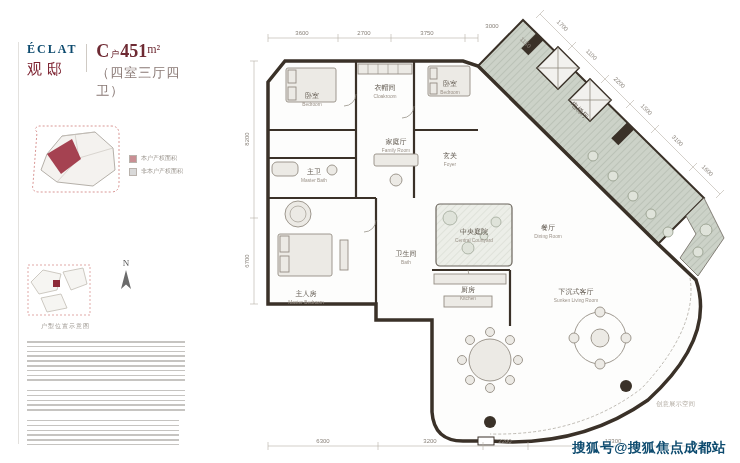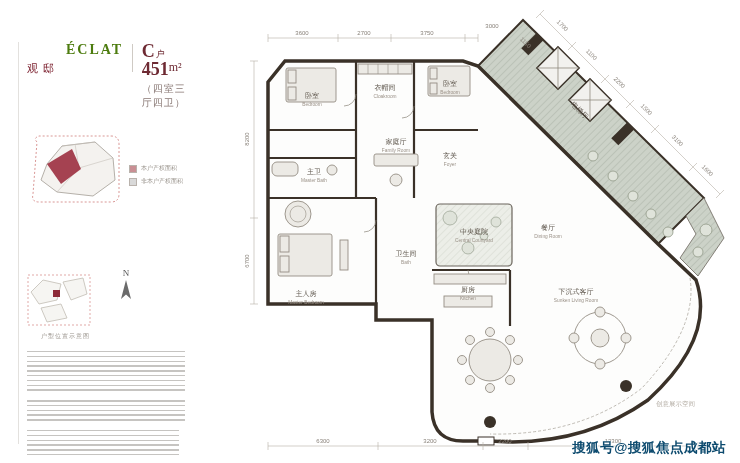--- a/index.html
+++ b/index.html
@@ -3,28 +3,28 @@
 <meta charset="utf-8">
 <style>
   html,body{margin:0;padding:0;}
   body{width:740px;height:463px;background:#ffffff;font-family:"Liberation Sans",sans-serif;overflow:hidden;}
   #stage{position:relative;width:740px;height:463px;background:#fff;}
 
   
   .left-rule{position:absolute;left:18px;top:42px;width:1px;height:402px;background:#e3e1de;}
   .panel{position:absolute;left:27px;top:42px;width:160px;}
   .head{display:flex;align-items:flex-start;}
-  .brand-en{font-family:"Liberation Serif",serif;font-size:14px;letter-spacing:2px;color:#4d7c0f;font-weight:bold;margin-left:39px;}
-  .brand-cn{font-size:11px;letter-spacing:5px;color:#7d2230;margin-top:3px;}
+  .brand-en{font-family:"Liberation Serif",serif;font-size:12px;letter-spacing:2px;color:#0c4a6e;font-weight:bold;}
+  .brand-cn{font-size:15px;letter-spacing:5px;color:#7d2230;margin-top:3px;}
   .hdiv{width:1px;height:28px;background:#cfcac4;margin:2px 9px 0 9px;}
   .unit-main{font-family:"Liberation Serif",serif;color:#6e2a33;line-height:1;}
   .unit-main .big{font-size:18px;font-weight:bold;}
   .unit-main .small{font-size:9px;margin:0 1px;}
   .unit-main .sup{font-size:12px;vertical-align:4px;}
-  .unit-sub{font-size:10px;color:#8a7a76;letter-spacing:1px;margin-top:4px;}
+  .unit-sub{font-size:13px;color:#8a7a76;letter-spacing:1px;margin-top:4px;}
 
   .kp-row{display:flex;margin-top:24px;}
   .legend{margin-left:6px;margin-top:26px;}
   .legend-item{display:flex;align-items:center;margin-top:4px;}
   .legend-sw{width:6px;height:6px;border:0.5px solid #b9b2ac;margin-right:4px;flex:none;}
   .legend-label{font-size:6px;color:#9a948d;white-space:nowrap;}
 
   .site-row{display:flex;align-items:flex-start;margin-top:70px;}
   .compass{margin-left:28px;margin-top:-6px;text-align:center;}
   .compass .n{font-family:"Liberation Serif",serif;font-size:9px;color:#555;margin-bottom:1px;}

